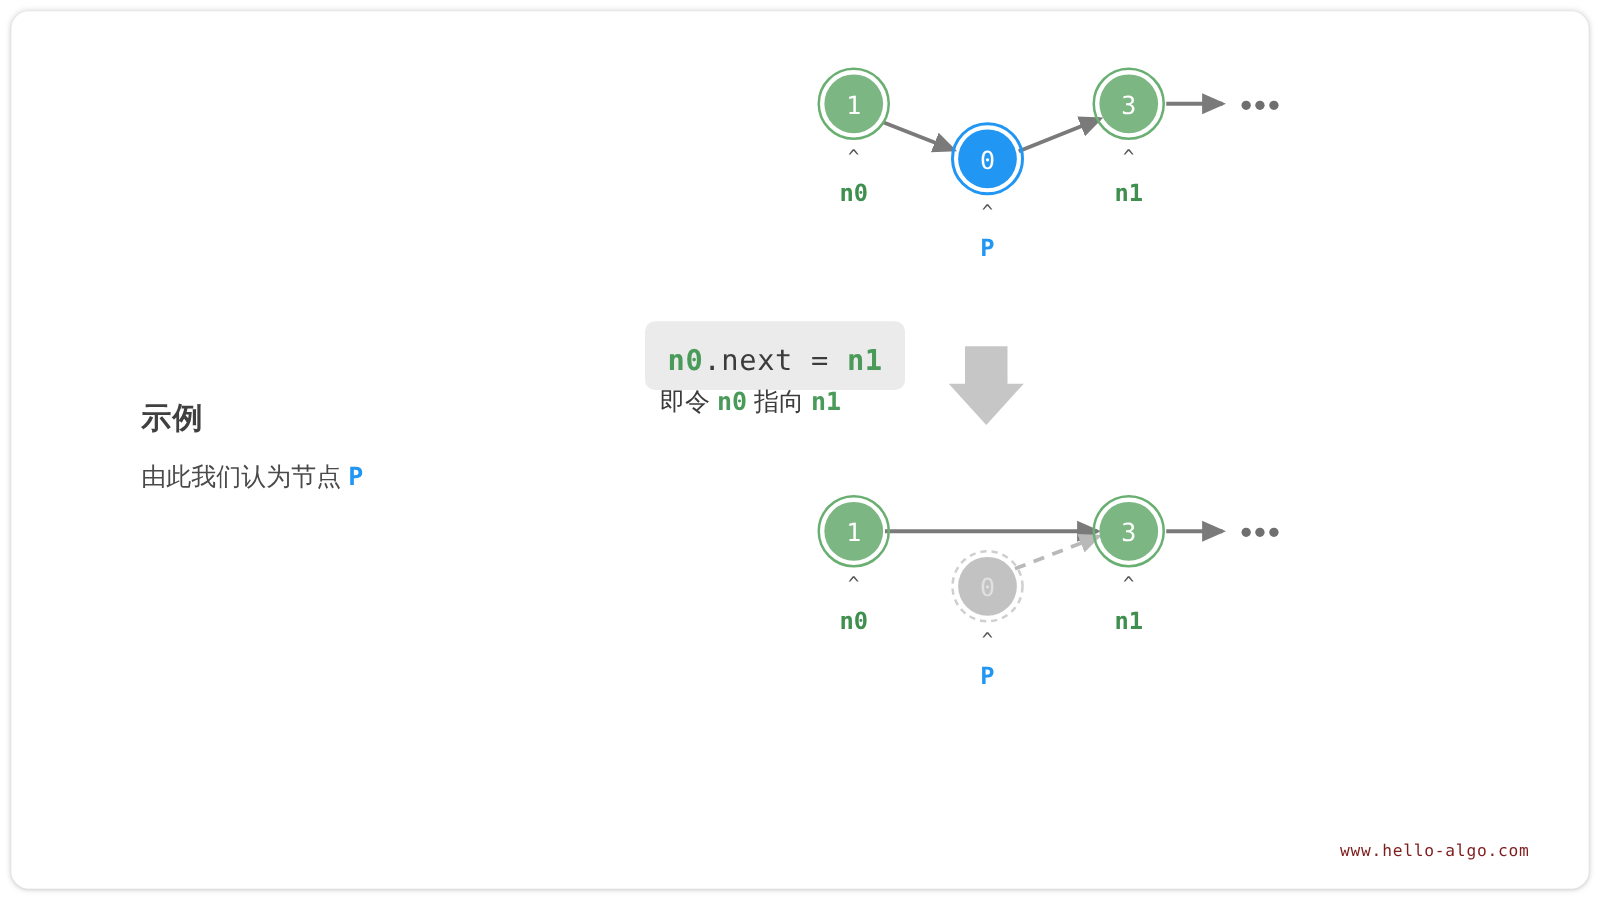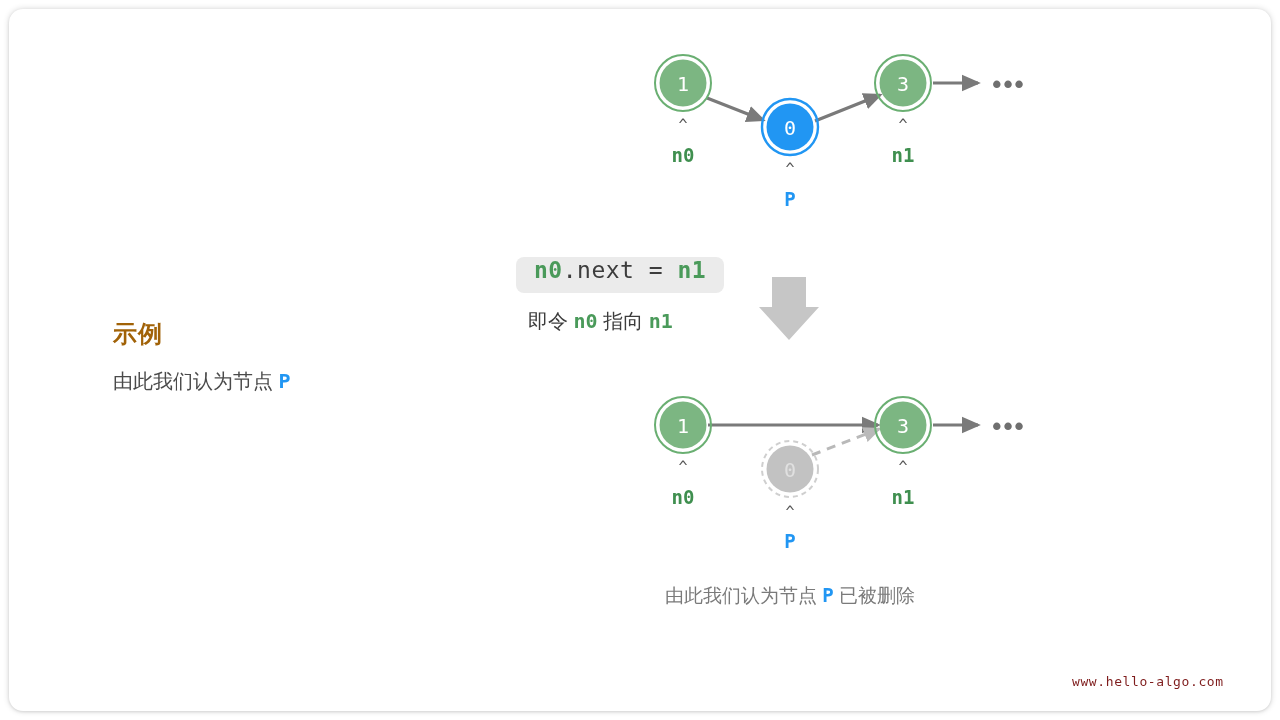--- a/index.html
+++ b/index.html
@@ -31,40 +31,40 @@
   }
   svg.stage { pointer-events: none; }
 
   
   .example-title {
     position: absolute;
     left: 113px;
     top: 318px;
     font-size: 24px;
     font-weight: bold;
-    color: #a16207;
+    color: #404040;
     letter-spacing: 1px;
     white-space: nowrap;
   }
   .example-sub {
     position: absolute;
     left: 113px;
     top: 368px;
     font-size: 20px;
     color: #4a4a4a;
     white-space: nowrap;
   }
   .tok-p { color: #2196f3; font-weight: bold; font-family: "DejaVu Sans Mono","Liberation Mono",monospace; }
   .tok-n { color: #4a9a5a; font-weight: bold; font-family: "DejaVu Sans Mono","Liberation Mono",monospace; }
 
   .code-box {
     position: absolute;
     left: 516px;
     top: 257px;
-    padding: 0 18px 10px 18px;
+    padding: 19px 18px 10px 18px;
     background: #ebebeb;
     border-radius: 8px;
     font-family: "DejaVu Sans Mono", "Liberation Mono", monospace;
     font-size: 23px;
     color: #3c3c3c;
     white-space: pre;
     letter-spacing: 0.5px;
   }
   .code-box .kw { color: #4a9a5a; font-weight: bold; }
 
@@ -229,20 +229,15 @@
 <div class="caret" style="left:790px; top:512px;">^</div>
 <div class="node-label lbl-blue" style="left:790px; top:541px;">P</div>
 
 <div class="node-value" style="left:903px; top:426px;">3</div>
 <div class="caret" style="left:903px; top:467px;">^</div>
 <div class="node-label lbl-green" style="left:903px; top:497px;">n1</div>
 
 <div class="ellipsis" style="left:1009px; top:426px;">•••</div>
 
 <div class="caption-bottom">
-  <span class="ln">
-    <span>由此我们认为节点</span>
-    <span class="tok-p">P</span>
-    <span>已被删除</span>
-  </span>
 </div>
 
 <div class="watermark">www.hello-algo.com</div>
 
 </body></html>

